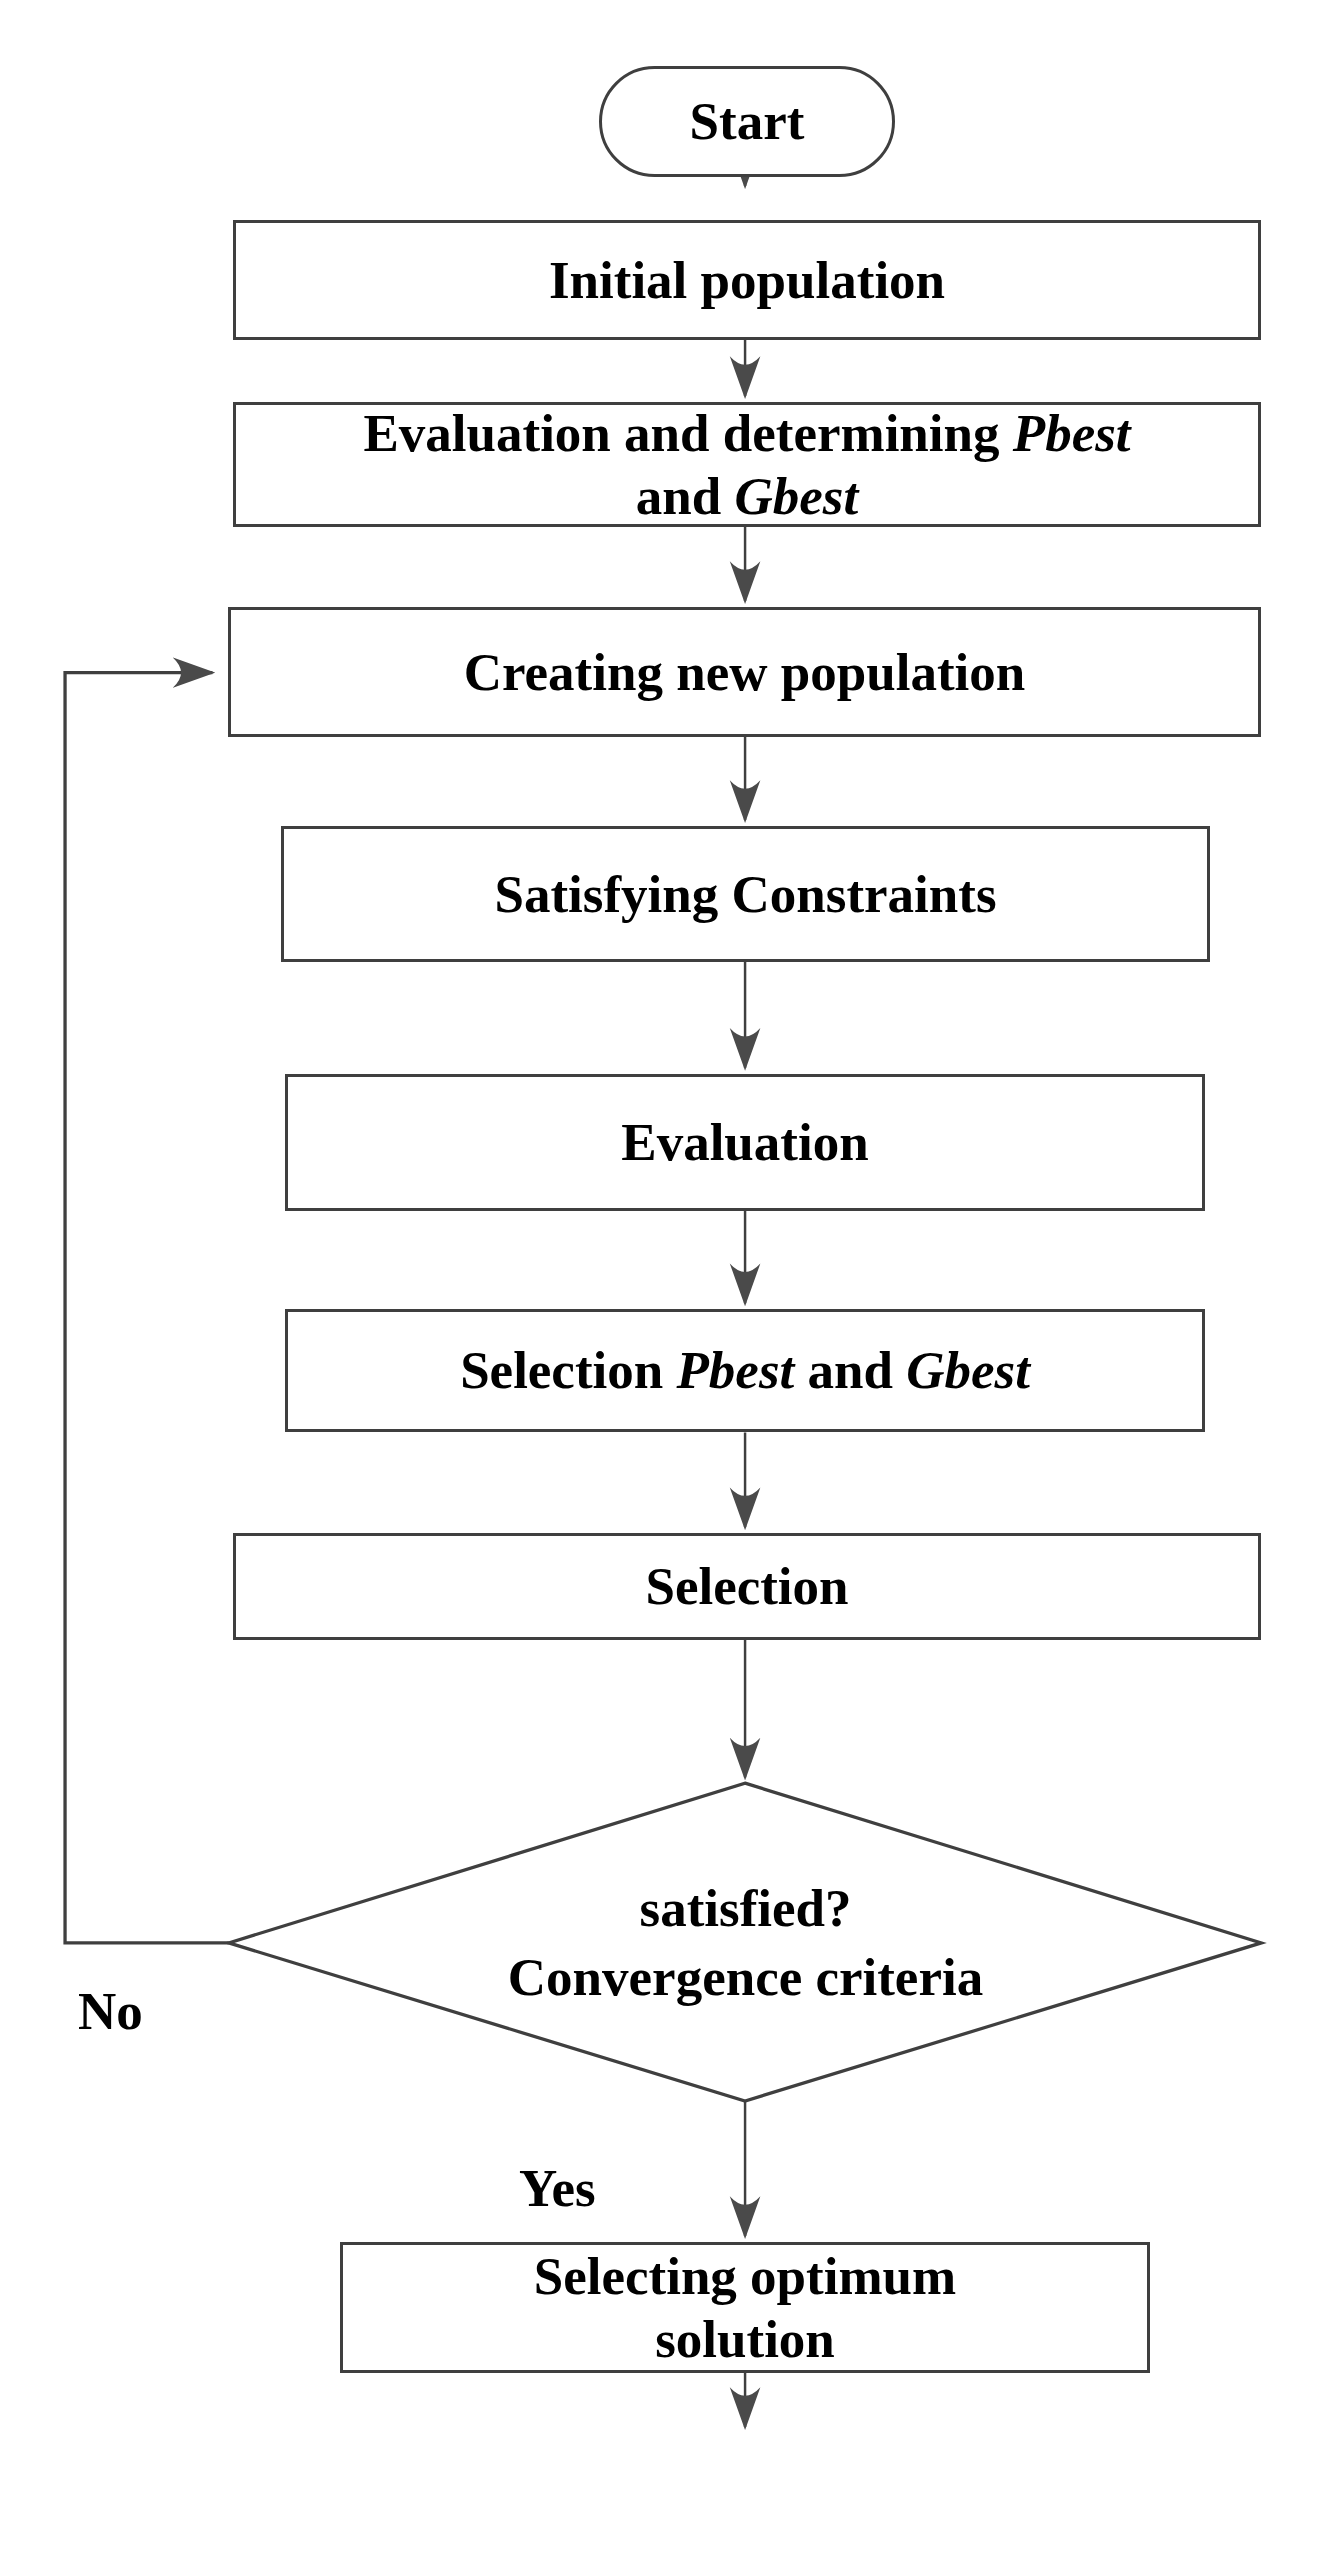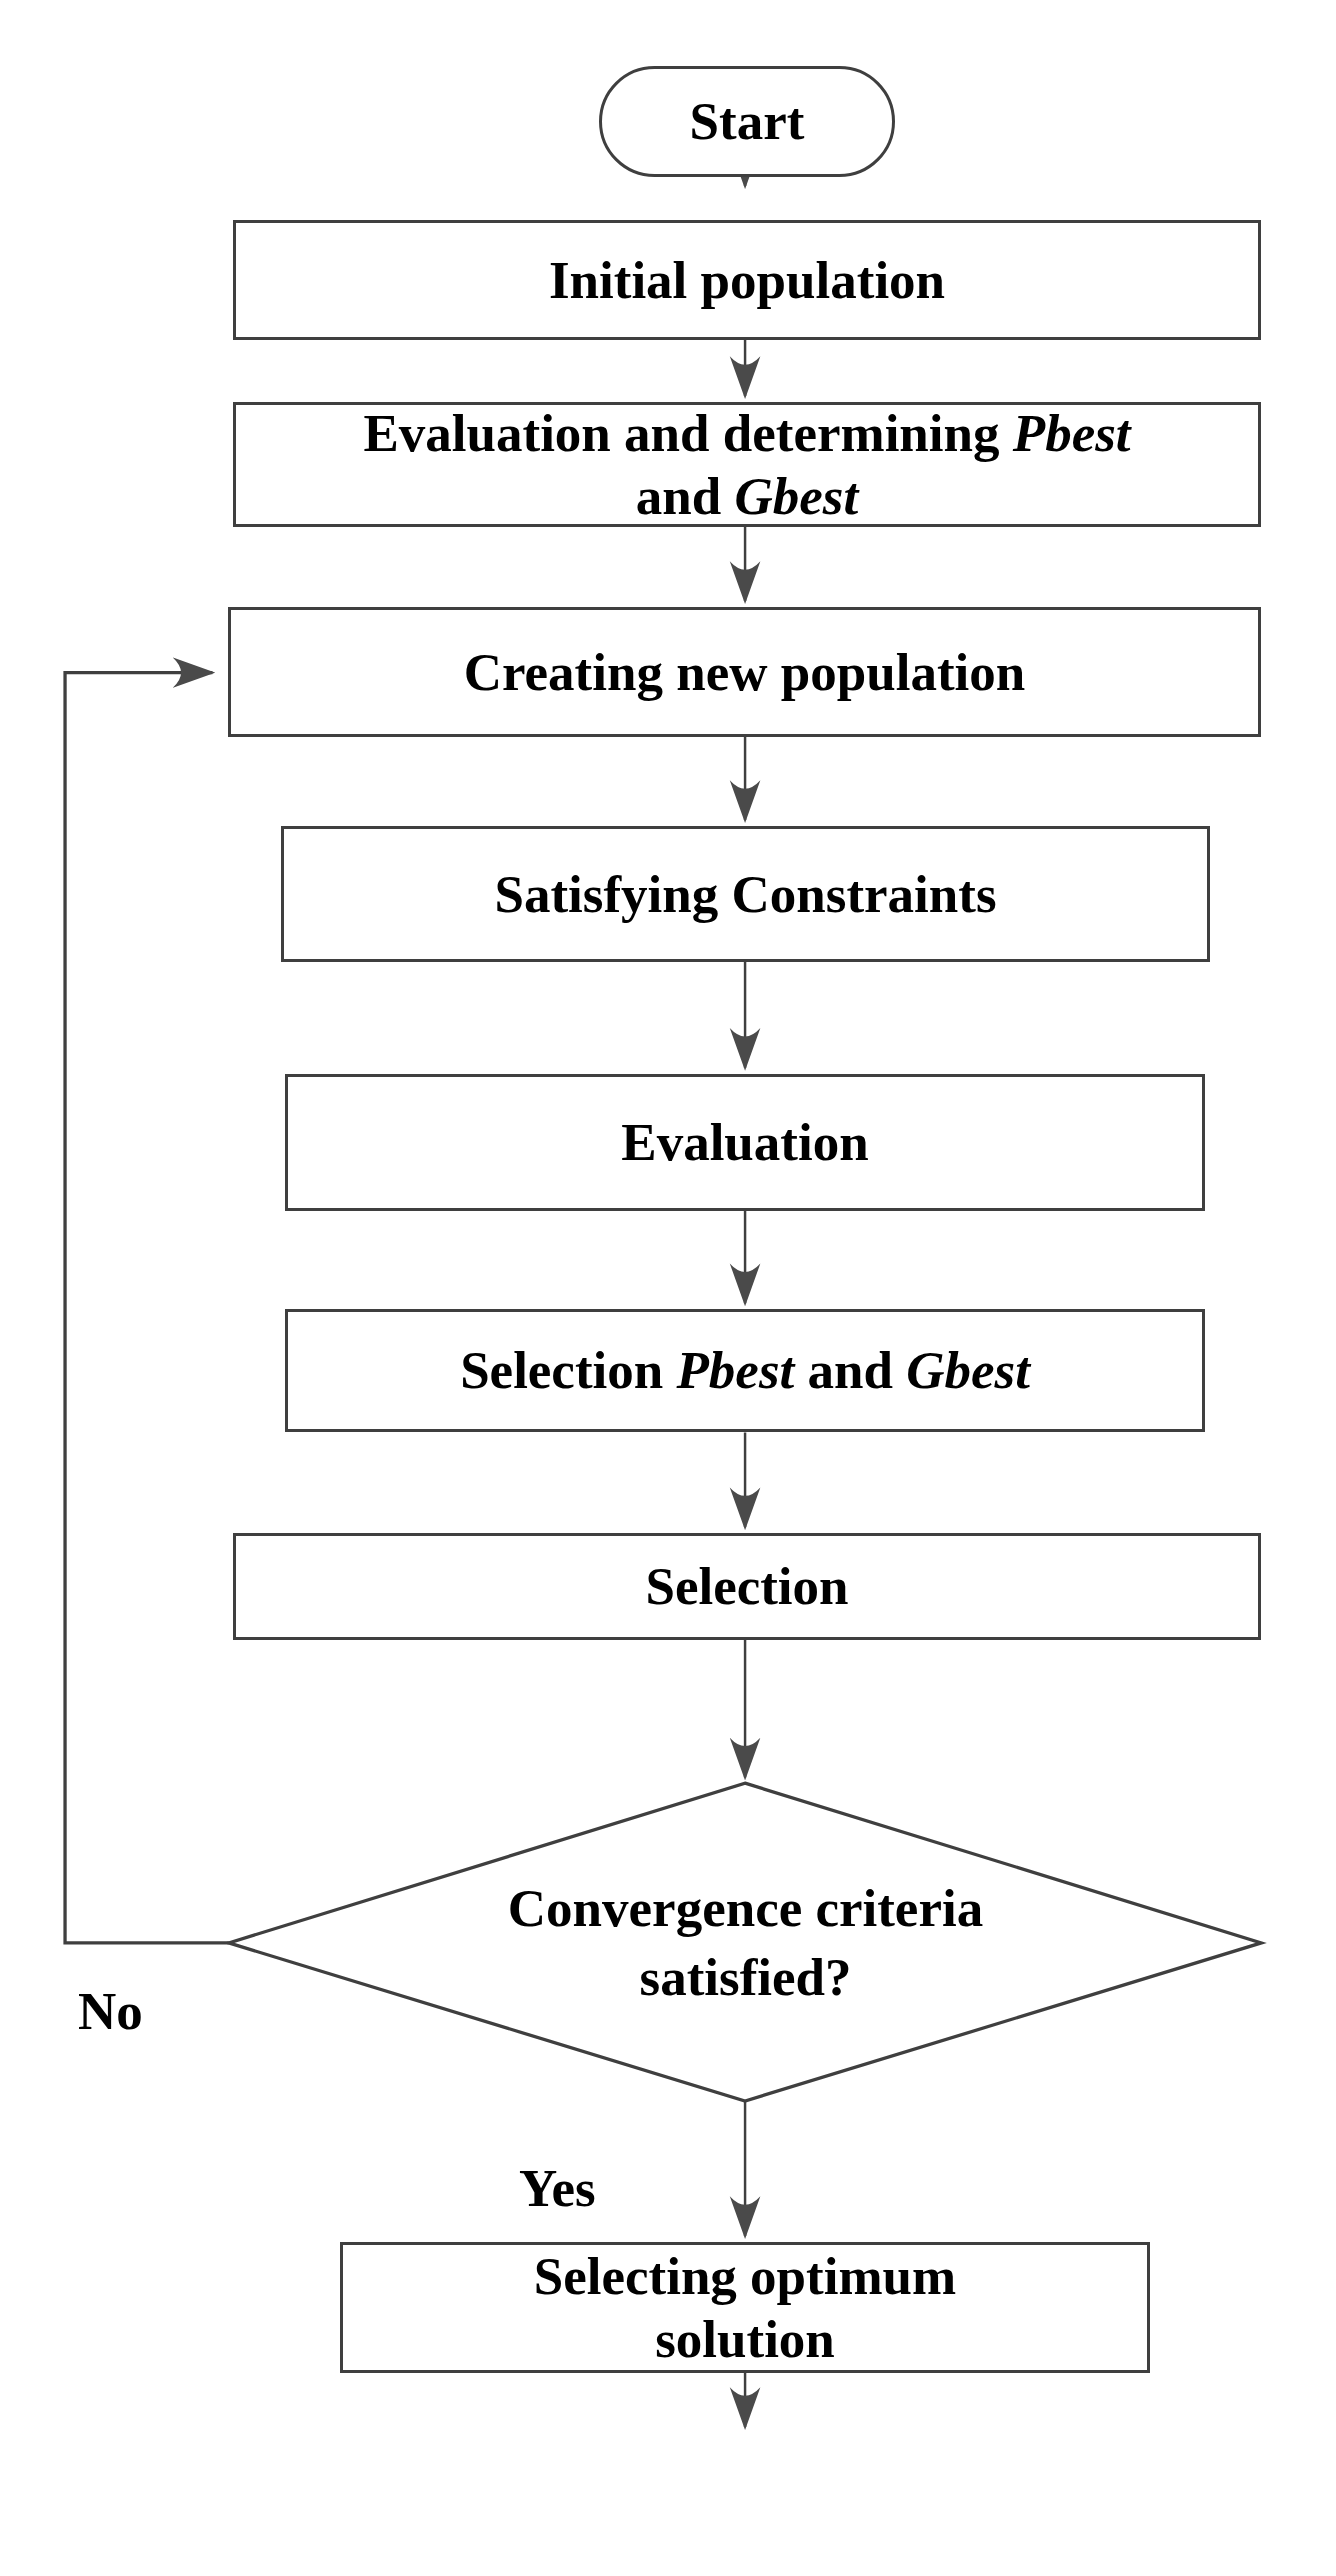--- a/index.html
+++ b/index.html
@@ -142,22 +142,22 @@
       <span>and</span>
       <span class="it">Gbest</span>
     </span>
   </div>
 
   <div class="node" style="left:233px; top:1533px; width:1028px; height:107px;">
     <span>Selection</span>
   </div>
 
   <div class="decision-text" style="left:375px; top:1862px; width:741px; height:161px;">
+    <span class="line">satisfied?</span>
     <span class="line">Convergence criteria</span>
-    <span class="line">satisfied?</span>
   </div>
 
   <div class="label-only" style="left:78px; top:1982px; width:115px; height:58px;">
     <span>No</span>
   </div>
 
   <div class="label-only" style="left:519px; top:2159px; width:144px; height:58px;">
     <span>Yes</span>
   </div>
 

